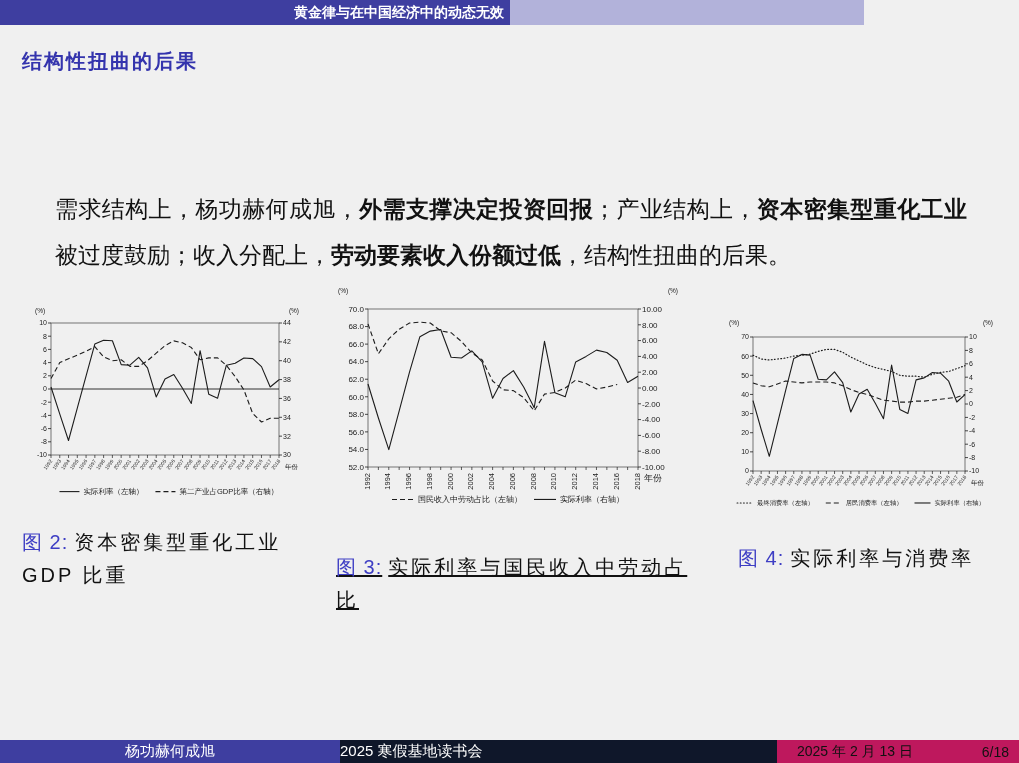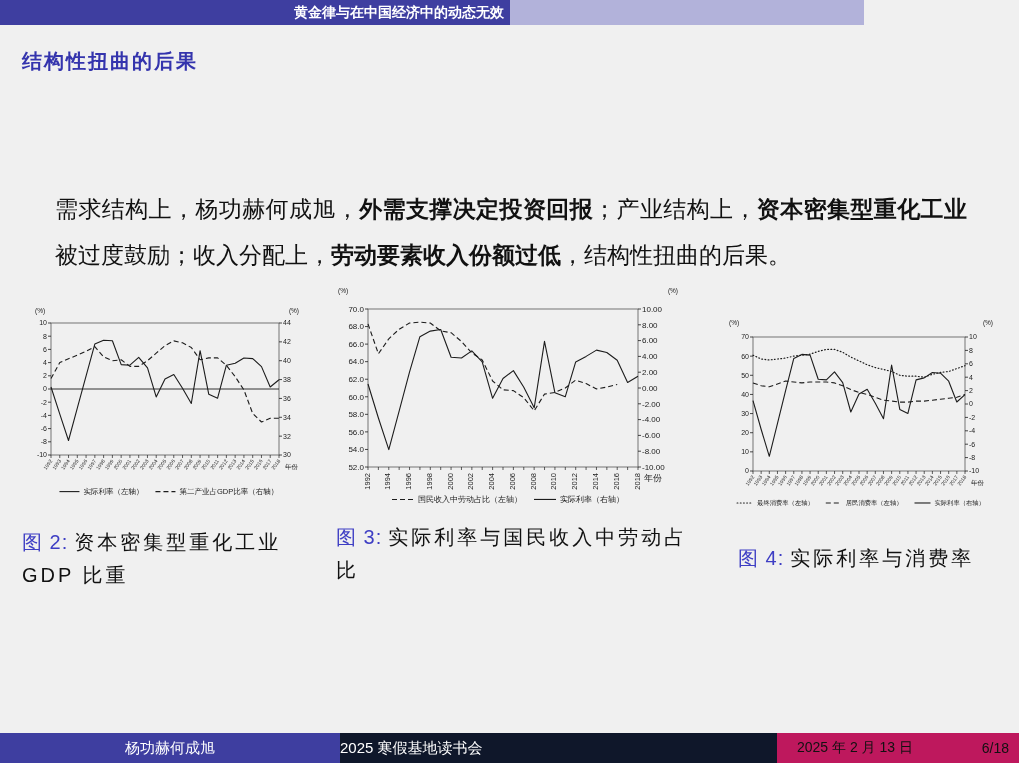--- a/index.html
+++ b/index.html
@@ -21,21 +21,21 @@
 
   
   .figure{position:absolute;}
   .figure svg{display:block;}
 
   
   .caption{position:absolute;font-size:20px;letter-spacing:3px;line-height:33px;color:#111;}
   .cap-label{color:#3e3ec4;margin-right:6px;letter-spacing:1px;}
 
   
-  .footer{position:absolute;bottom:0;left:0;width:1019px;height:30px;display:flex;font-size:15px;}
+  .footer{position:absolute;bottom:0;left:0;width:1019px;height:23px;display:flex;font-size:15px;}
   .f-seg{height:100%;display:flex;align-items:center;box-sizing:border-box;}
   .f-dark{width:340px;background:#3e3ea0;justify-content:center;color:#fff;}
   .f-mid{width:437px;background:#0f172a;justify-content:flex-start;padding-right:95px;color:#fff;}
   .f-light{flex:1;background:#be185d;color:#111;font-size:14px;}
   .f-date{margin-left:8px;width:140px;text-align:center;}
   .f-page{margin-left:auto;margin-right:10px;}
 </style>
 </head>
 <body>
 
@@ -362,21 +362,21 @@
         <line x1="98.80000000000001" y1="187.984" x2="114.80000000000001" y2="187.984" stroke="#1c1c1c" stroke-width="1.1" stroke-dasharray="5,3"></line>
         <text x="118.80000000000001" y="190" font-size="6.3" fill="#1c1c1c">居民消费率（左轴）</text>
         <line x1="187.5" y1="187.984" x2="203.5" y2="187.984" stroke="#1c1c1c" stroke-width="1.1"></line>
         <text x="207.5" y="190" font-size="6.3" fill="#1c1c1c">实际利率（右轴）</text>
       </svg>
     </div>
 
   <div class="caption" style="left:22px;top:526px;width:278px;">
     <span class="cap-label">图 2:</span><span>资本密集型重化工业 GDP 比重</span>
   </div>
-  <div class="caption" style="left:336px;top:521px;width:352px;">
+  <div class="caption" style="left:336px;top:551px;width:352px;text-decoration:underline;">
     <span class="cap-label">图 3:</span><span>实际利率与国民收入中劳动占比</span>
   </div>
   <div class="caption" style="left:738px;top:542px;width:270px;">
     <span class="cap-label">图 4:</span><span>实际利率与消费率</span>
   </div>
 
   <div class="footer">
     <div class="f-seg f-dark">
       <span>杨功赫何成旭</span>
     </div>

